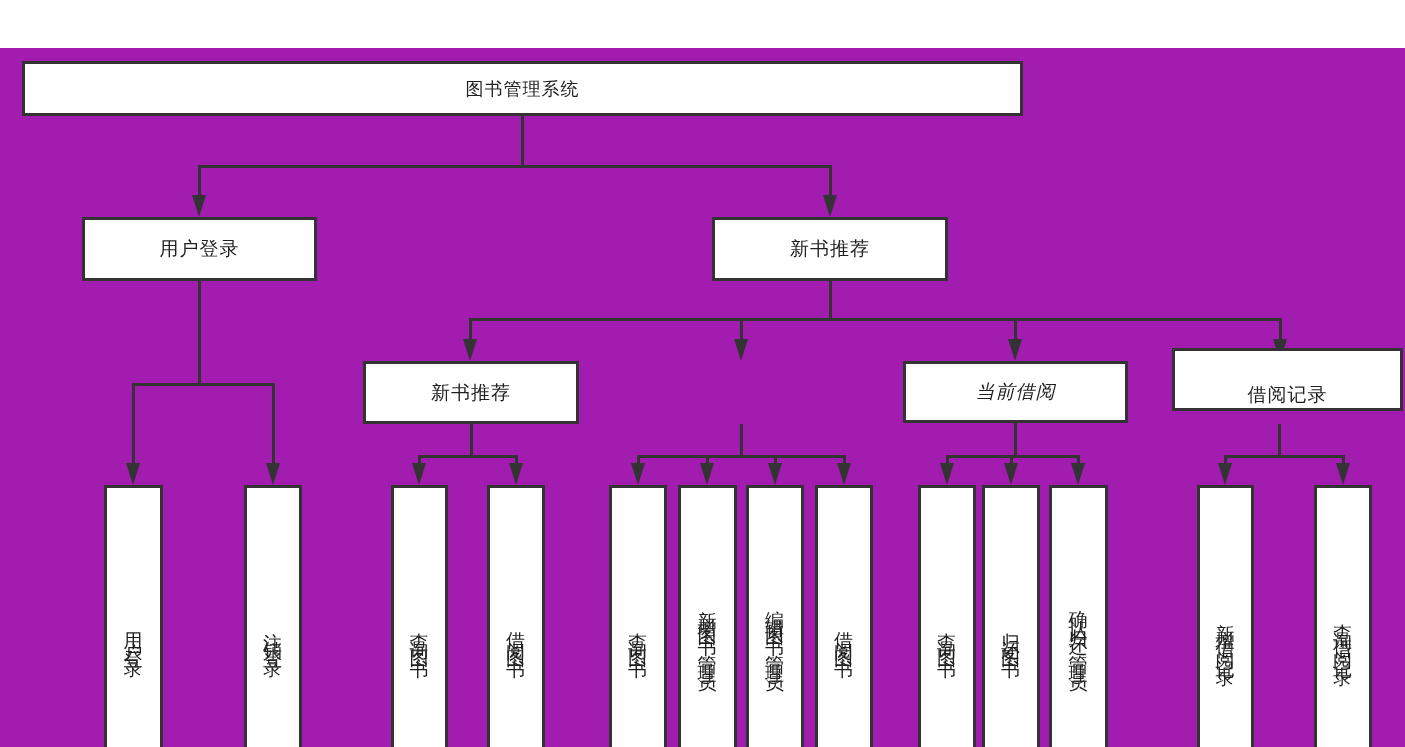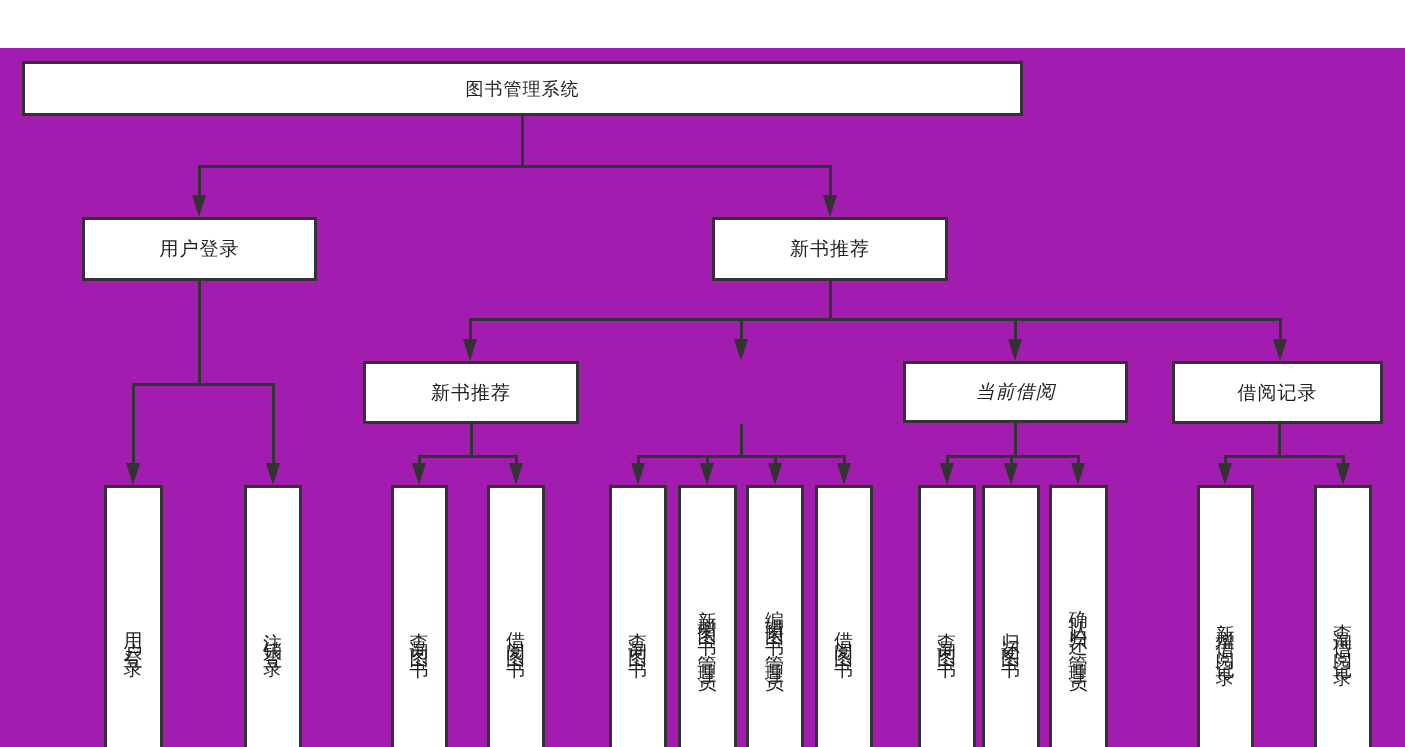--- a/index.html
+++ b/index.html
@@ -104,21 +104,21 @@
   <div class="arrowhead" style="left:1008px; top:291px;"></div>
   <div class="vline" style="left:1279px; top:270px; height:23px;"></div>
   <div class="arrowhead" style="left:1273px; top:291px;"></div>
 
   <div class="box h-label" style="left:363px; top:313px; width:216px; height:63px;">
     <span>新书推荐</span>
   </div>
   <div class="box h-label" style="left:903px; top:313px; width:225px; height:62px;font-style:italic;">
     <span>当前借阅</span>
   </div>
-  <div class="box h-label" style="left:1172px; top:313px; width:211px; height:63px;">
+  <div class="box h-label" style="left:1172px; top:300px; width:231px; height:63px;align-items:flex-end;">
     <span>借阅记录</span>
   </div>
 
   <div class="vline" style="left:470px; top:376px; height:34px;"></div>
   <div class="hline" style="left:418px; top:407px; width:99px;"></div>
   <div class="vline" style="left:418px; top:407px; height:12px;"></div>
   <div class="arrowhead" style="left:412px; top:415px;"></div>
   <div class="vline" style="left:515px; top:407px; height:12px;"></div>
   <div class="arrowhead" style="left:509px; top:415px;"></div>
 

